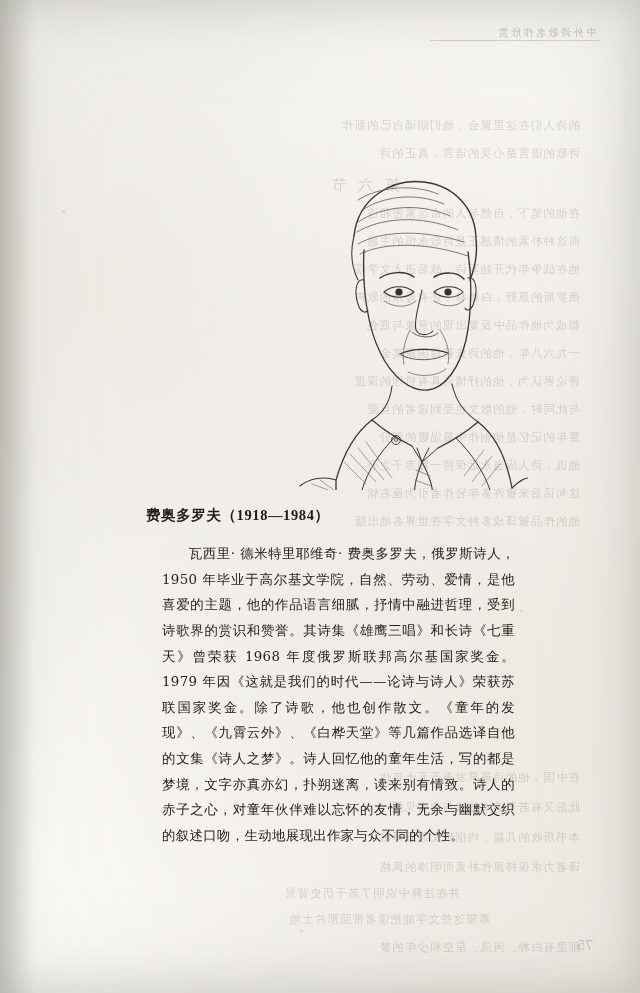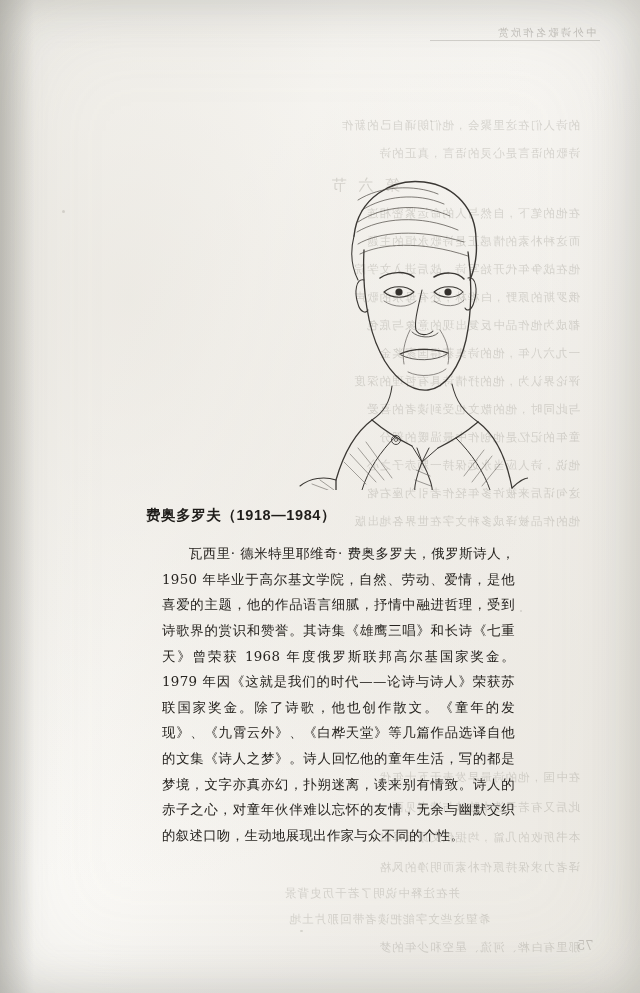--- a/index.html
+++ b/index.html
@@ -67,21 +67,21 @@
   .portrait-wrap svg { display: block; }
 
   
   .article {
     position: absolute;
     left: 146px;
     top: 505px;
     width: 385px;
   }
   .heading {
-    font-family: Liberation Sans, sans-serif;
+    font-family: Liberation Serif, serif;
     font-weight: bold;
     font-size: 14.5px;
     color: #1e1c19;
     letter-spacing: 0.6px;
     margin: 0 0 9px 0;
     line-height: 1.4;
   }
   .body-text {
     font-family: "DejaVu Serif", serif;
     font-size: 13.4px;

